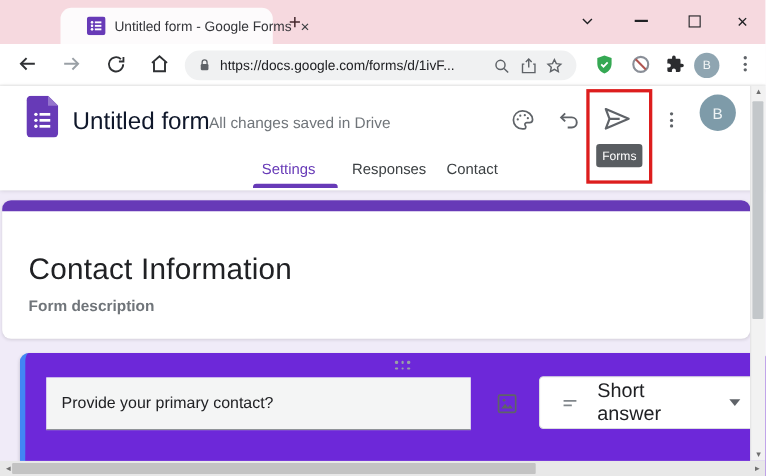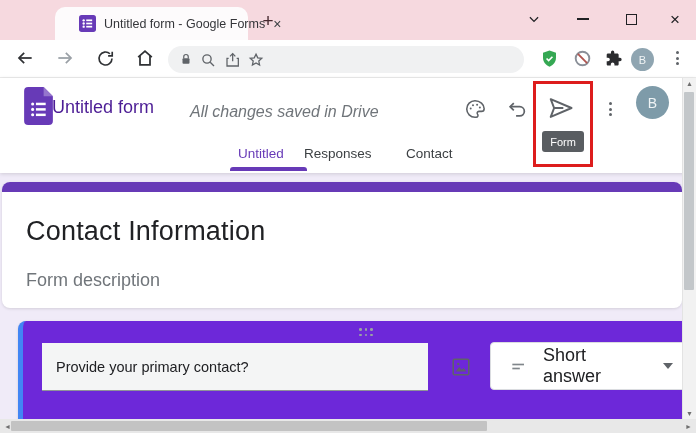--- a/index.html
+++ b/index.html
@@ -26,39 +26,39 @@
   .omnibox { left:168px; top:46px; width:356px; height:27px; background:#f0f1f2; border-radius:14px;
              display:flex; align-items:center; padding:0 12px; gap:8px; }
   .url { font-size:12.5px; color:#202124; white-space:nowrap; overflow:hidden; flex:1; }
   .avatar-sm { left:631px; top:48px; width:23px; height:23px; border-radius:50%; background:#8fa5b1;
                color:#f2f5f6; font-size:11px; display:flex; align-items:center; justify-content:center; }
   .kebab { display:flex; flex-direction:column; gap:2.5px; align-items:center; }
   .kebab i { width:3px; height:3px; border-radius:50%; background:#5f6368; display:block; }
 
   
   .fheader { left:0; top:78px; width:696px; height:95px; background:#fff; box-shadow:0 1px 4px rgba(0,0,0,.14); z-index:2; }
-  .ftitle { left:52px; top:97px; font-size:18px; color:#4c1d95; }
-  .fsaved { left:190px; top:103px; font-size:16px; color:#70757a;font-style:italic; }
+  .ftitle { left:66px; top:97px; font-size:22px; color:#0f172a; }
+  .fsaved { left:190px; top:103px; font-size:14px; color:#70757a; }
   .hicon { top:97px; width:24px; height:24px; display:flex; align-items:center; justify-content:center; }
   .avatar-lg { left:636px; top:86px; width:33px; height:33px; border-radius:50%; background:#7e9ba9;
                color:#eef3f5; font-size:14px; display:flex; align-items:center; justify-content:center; }
   .redbox { left:533px; top:81px; width:60px; height:86px; border:3px solid #dd1d1d; z-index:10; }
   .tooltip { left:542px; top:131px; width:42px; height:21px; background:rgba(80,84,88,.95); border-radius:3px;
              color:#fff; font-size:11px; display:flex; align-items:center; justify-content:center; z-index:11; }
   .ftab { top:146px; font-size:13.5px; color:#3c4043; }
   .ftab.active { color:#673ab7; font-weight:500; }
   .tab-underline { left:230px; top:167px; width:77px; height:4px; background:#673ab7; border-radius:3px 3px 0 0; }
 
   
   .content { left:0; top:173px; width:696px; height:260px; background:#f0ebf8; }
   .title-card { left:2px; top:9px; width:680px; height:126px; background:#fff; border-radius:8px;
                 box-shadow:0 1px 3px rgba(0,0,0,.12); }
   .banner { height:10px; background:#673ab7; border-radius:8px 8px 0 0; }
-  .form-title { left:24px; top:34px; font-size:27px; color:#202124; letter-spacing:.2px; }
-  .form-desc { left:24px; top:88px; font-size:18px; color:#70757a; }
+  .form-title { left:24px; top:48px; font-size:27px; color:#202124; letter-spacing:.2px; }
+  .form-desc { left:24px; top:88px; font-size:14px; color:#70757a;font-weight:bold; }
   .qcard { left:18px; top:148px; width:680px; height:112px; background:#6d28d9; border-radius:8px 8px 0 0;
            border-left:5px solid #4285f4; box-shadow:0 1px 3px rgba(0,0,0,.12); }
   .drag { left:336px; top:7px; display:grid; grid-template-columns:repeat(3,4px); grid-auto-rows:4px; gap:1.5px; }
   .drag i { width:2.5px; height:2.5px; border-radius:50%; background:#9aa0a6; display:block; }
   .qinput { left:19px; top:22px; width:386px; height:48px; background:#f4f5f5; border-bottom:1px solid #8f9398;
             display:flex; align-items:center; padding:0 14px; }
   .qtext { font-size:14.5px; color:#202124; }
   .imgbtn { left:426px; top:34px; width:24px; height:24px; display:flex; align-items:center; justify-content:center; }
   .qtype { left:467px; top:21px; width:198px; height:48px; background:#fff; border:1px solid #dadce0; border-radius:4px;
            display:flex; align-items:center; padding:0 14px 0 18px; gap:14px; }
@@ -135,20 +135,21 @@
         <path d="M6 9.4V20.2h12V9.4"></path>
       </svg>
   </div>
   <div class="abs omnibox">
     <span style="display:flex">
       <svg width="12" height="13" viewBox="0 0 24 26">
           <path d="M7.5 11V7.5a4.5 4.5 0 0 1 9 0V11" fill="none" stroke="#5f6368" stroke-width="2.4"></path>
           <rect x="5" y="10.5" width="14" height="11" rx="2" fill="#5f6368"></rect>
         </svg>
     </span>
+    <span class="url">https://docs.google.com/forms/d/1ivF...</span>
     <span style="display:flex">
       <svg width="16" height="16" viewBox="0 0 24 24" fill="none" stroke="#5f6368" stroke-width="2">
           <circle cx="10.5" cy="10.5" r="6.2"></circle>
           <path d="M15.3 15.3L21 21"></path>
         </svg>
     </span>
     <span style="display:flex">
       <svg width="16" height="16" viewBox="0 0 24 24" fill="none" stroke="#5f6368" stroke-width="1.9">
           <path d="M9 6.5L13 2.5l4 4"></path>
           <path d="M13 2.5V14"></path>
@@ -223,24 +224,24 @@
       </svg>
   </div>
   <div class="abs hicon kebab" style="left:598px;z-index:3">
       <i></i>
       <i></i>
       <i></i>
     </div>
   <div class="abs avatar-lg" style="z-index:3">B</div>
 
   <div class="abs redbox"></div>
-  <div class="abs tooltip">Form</div>
-
-  <div class="abs ftab active" style="left:238px;z-index:3">Untitled</div>
-  <div class="abs ftab" style="left:304px;z-index:3">Responses</div>
+  <div class="abs tooltip">Forms</div>
+
+  <div class="abs ftab active" style="left:238px;z-index:3">Settings</div>
+  <div class="abs ftab" style="left:320px;z-index:3">Responses</div>
   <div class="abs ftab" style="left:406px;z-index:3">Contact</div>
   <div class="abs tab-underline" style="z-index:3"></div>
 
   <div class="abs content">
 
     <div class="abs title-card">
       <div class="banner"></div>
       <div class="abs form-title">Contact Information</div>
       <div class="abs form-desc">Form description</div>
     </div>

